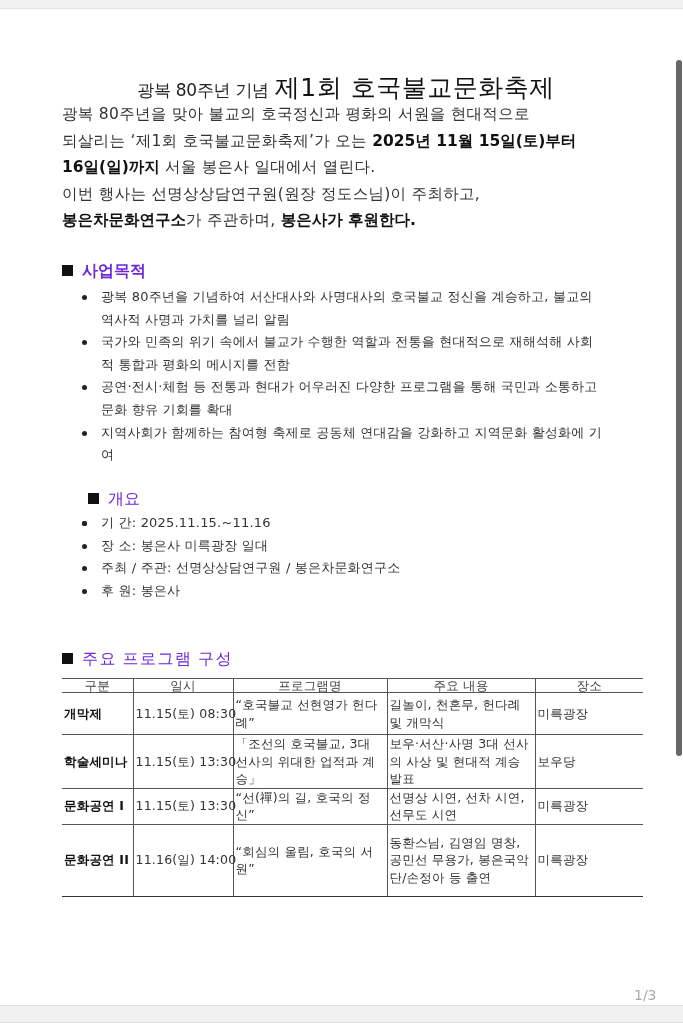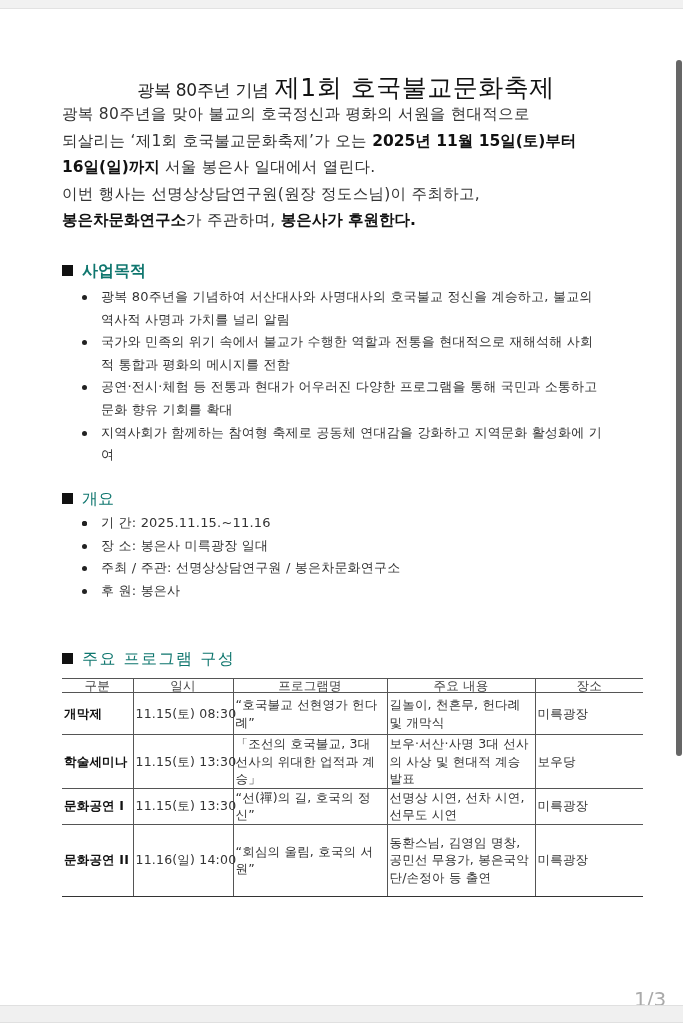--- a/index.html
+++ b/index.html
@@ -14,40 +14,40 @@
   .page { position:absolute; left:0; top:9px; width:683px; height:996px; }
 
   .title { position:absolute; left:16px; top:62px; width:660px; text-align:center; white-space:nowrap; }
   .title .small { font-size:17px; color:#222; letter-spacing:-0.3px; }
   .title .big { font-size:25px; color:#111; letter-spacing:0.5px; margin-left:6px; }
 
   .intro { position:absolute; left:62px; top:92px; width:560px; font-size:15.5px; line-height:26.5px; color:#333; letter-spacing:0.3px; }
   .intro p { margin:0; white-space:nowrap; }
   .intro b { color:#111; font-weight:bold; letter-spacing:0; }
 
-  .section-h { position:absolute; left:62px; font-size:16px; color:#0f766e; white-space:nowrap; }
+  .section-h { position:absolute; left:62px; font-size:16px; color:#6d28d9; white-space:nowrap; }
   .section-h .sq { display:inline-block; width:11px; height:11px; background:#111; margin-right:9px; vertical-align:0px; }
   .section-h.bold .lbl { font-weight:bold; }
 
   ul.blist { position:absolute; left:82px; margin:0; padding:0; list-style:none; font-size:13px; line-height:22.6px; color:#333; letter-spacing:0.2px; }
   ul.blist li { position:relative; padding-left:19px; width:505px; }
   ul.blist li .dot { position:absolute; left:0; top:9px; width:5px; height:5px; border-radius:50%; background:#222; }
 
   table.prog { position:absolute; left:62px; top:669px; width:581px; border-collapse:collapse; font-size:12.5px; color:#333; table-layout:fixed; }
   table.prog th, table.prog td { border:1px solid #555; padding:0 2px; vertical-align:middle; line-height:17.5px; letter-spacing:0.2px; }
   table.prog tr > *:first-child { border-left:none; }
   table.prog tr > *:last-child { border-right:none; }
   table.prog thead tr { border-top:1.5px solid #333; }
   table.prog tbody tr:last-child td { border-bottom:1.5px solid #333; }
   table.prog th { font-weight:normal; text-align:center; height:13px; line-height:13px; color:#444; }
   table.prog td.cat { font-weight:bold; color:#111; }
   table.prog td.when { white-space:nowrap; }
 
   .scrollbar { position:absolute; left:676px; top:60px; width:6px; height:696px; background:#666; border-radius:3px; }
-  .pageno { position:absolute; left:634px; top:978px; font-size:20px; color:#aaa; letter-spacing:0px; }
+  .pageno { position:absolute; left:634px; top:978px; font-size:14px; color:#aaa; letter-spacing:0px; }
 </style>
 </head>
 <body>
 
 <div class="topbar"></div>
 
 <div class="page">
 
   <div class="title">
     <span class="small">광복 80주년 기념</span><span class="big">제1회 호국불교문화축제</span>
@@ -64,32 +64,32 @@
   <div class="section-h bold" style="top:252px;">
     <span class="sq"></span><span class="lbl">사업목적</span>
   </div>
   <ul class="blist" style="top:277px;">
     <li><span class="dot"></span><span>광복 80주년을 기념하여 서산대사와 사명대사의 호국불교 정신을 계승하고, 불교의 역사적 사명과 가치를 널리 알림</span></li>
     <li><span class="dot"></span><span>국가와 민족의 위기 속에서 불교가 수행한 역할과 전통을 현대적으로 재해석해 사회적 통합과 평화의 메시지를 전함</span></li>
     <li><span class="dot"></span><span>공연·전시·체험 등 전통과 현대가 어우러진 다양한 프로그램을 통해 국민과 소통하고 문화 향유 기회를 확대</span></li>
     <li><span class="dot"></span><span>지역사회가 함께하는 참여형 축제로 공동체 연대감을 강화하고 지역문화 활성화에 기여</span></li>
   </ul>
 
-  <div class="section-h" style="top:480px;">
+  <div class="section-h" style="top:480px;margin-left:26px;">
     <span class="sq"></span><span class="lbl">개요</span>
   </div>
   <ul class="blist" style="top:503px;">
     <li><span class="dot"></span></li>
     <li><span class="dot"></span><span>기 간: 2025.11.15.~11.16</span></li>
     <li><span class="dot"></span><span>장 소: 봉은사 미륵광장 일대</span></li>
     <li><span class="dot"></span><span>주최 / 주관: 선명상상담연구원 / 봉은차문화연구소</span></li>
     <li><span class="dot"></span><span>후 원: 봉은사</span></li>
   </ul>
 
-  <div class="section-h" style="top:640px;">
+  <div class="section-h" style="top:640px;font-family:Liberation Serif, serif;">
     <span class="sq"></span><span class="lbl" style="letter-spacing:1.5px;">주요 프로그램 구성</span>
   </div>
 
   <table class="prog">
     <colgroup>
       <col style="width:71px">
         <col style="width:100px">
         <col style="width:154px">
         <col style="width:148px">
         <col style="width:108px">

